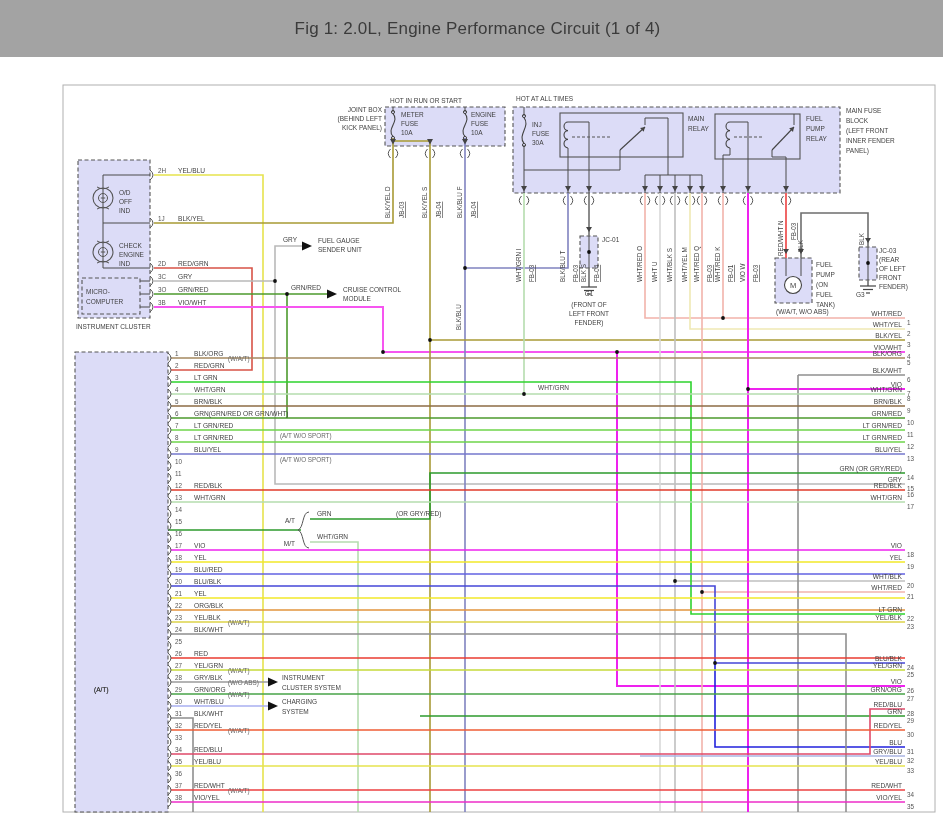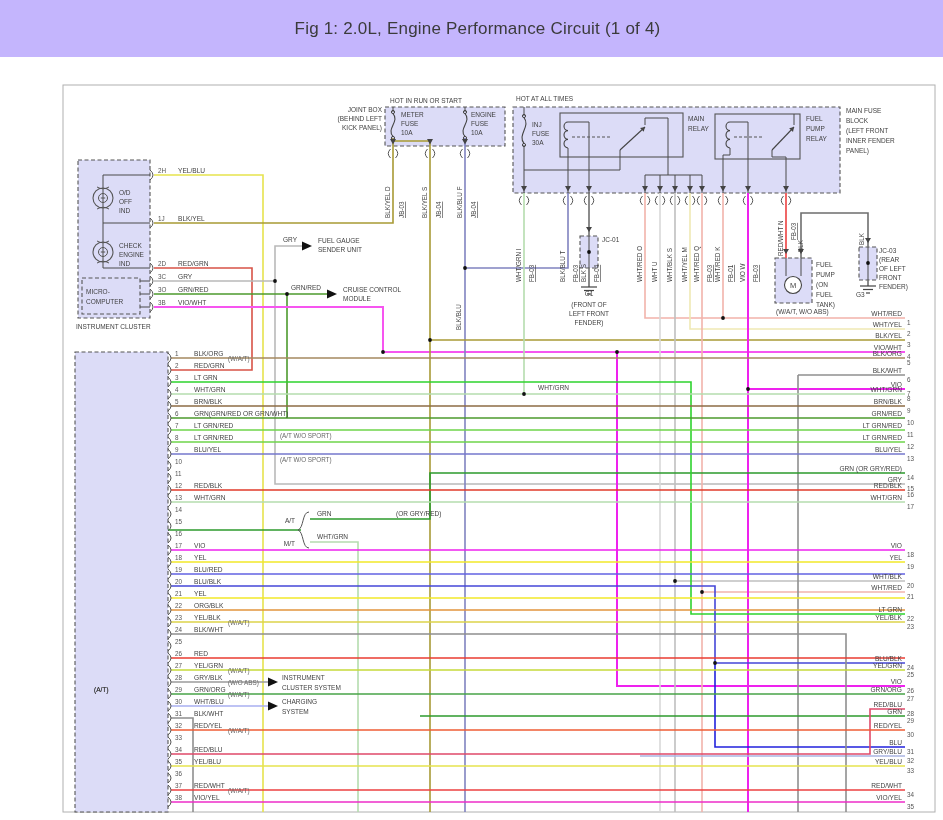--- a/index.html
+++ b/index.html
@@ -1,17 +1,17 @@
 <!DOCTYPE html>
 <html><head>
 <meta charset="utf-8">
 <style>
   html,body{margin:0;padding:0;background:#fff;}
   .page{width:943px;height:820px;position:relative;font-family:"Liberation Sans",sans-serif;overflow:hidden;}
-  .titlebar{height:57px;background:#c4b5fd;display:flex;align-items:center;justify-content:center;padding-left:12px;}
+  .titlebar{height:57px;background:#a3a3a3;display:flex;align-items:center;justify-content:center;padding-left:12px;}
   .titlebar .t{font-size:17px;color:#3b3b3b;letter-spacing:.2px;}
   svg text{font-family:"Liberation Sans",sans-serif;}
 </style>
 </head>
 <body>
 
 <div class="page">
   <div class="titlebar">
     <div class="t">Fig 1: 2.0L, Engine Performance Circuit (1 of 4)</div>
   </div>

